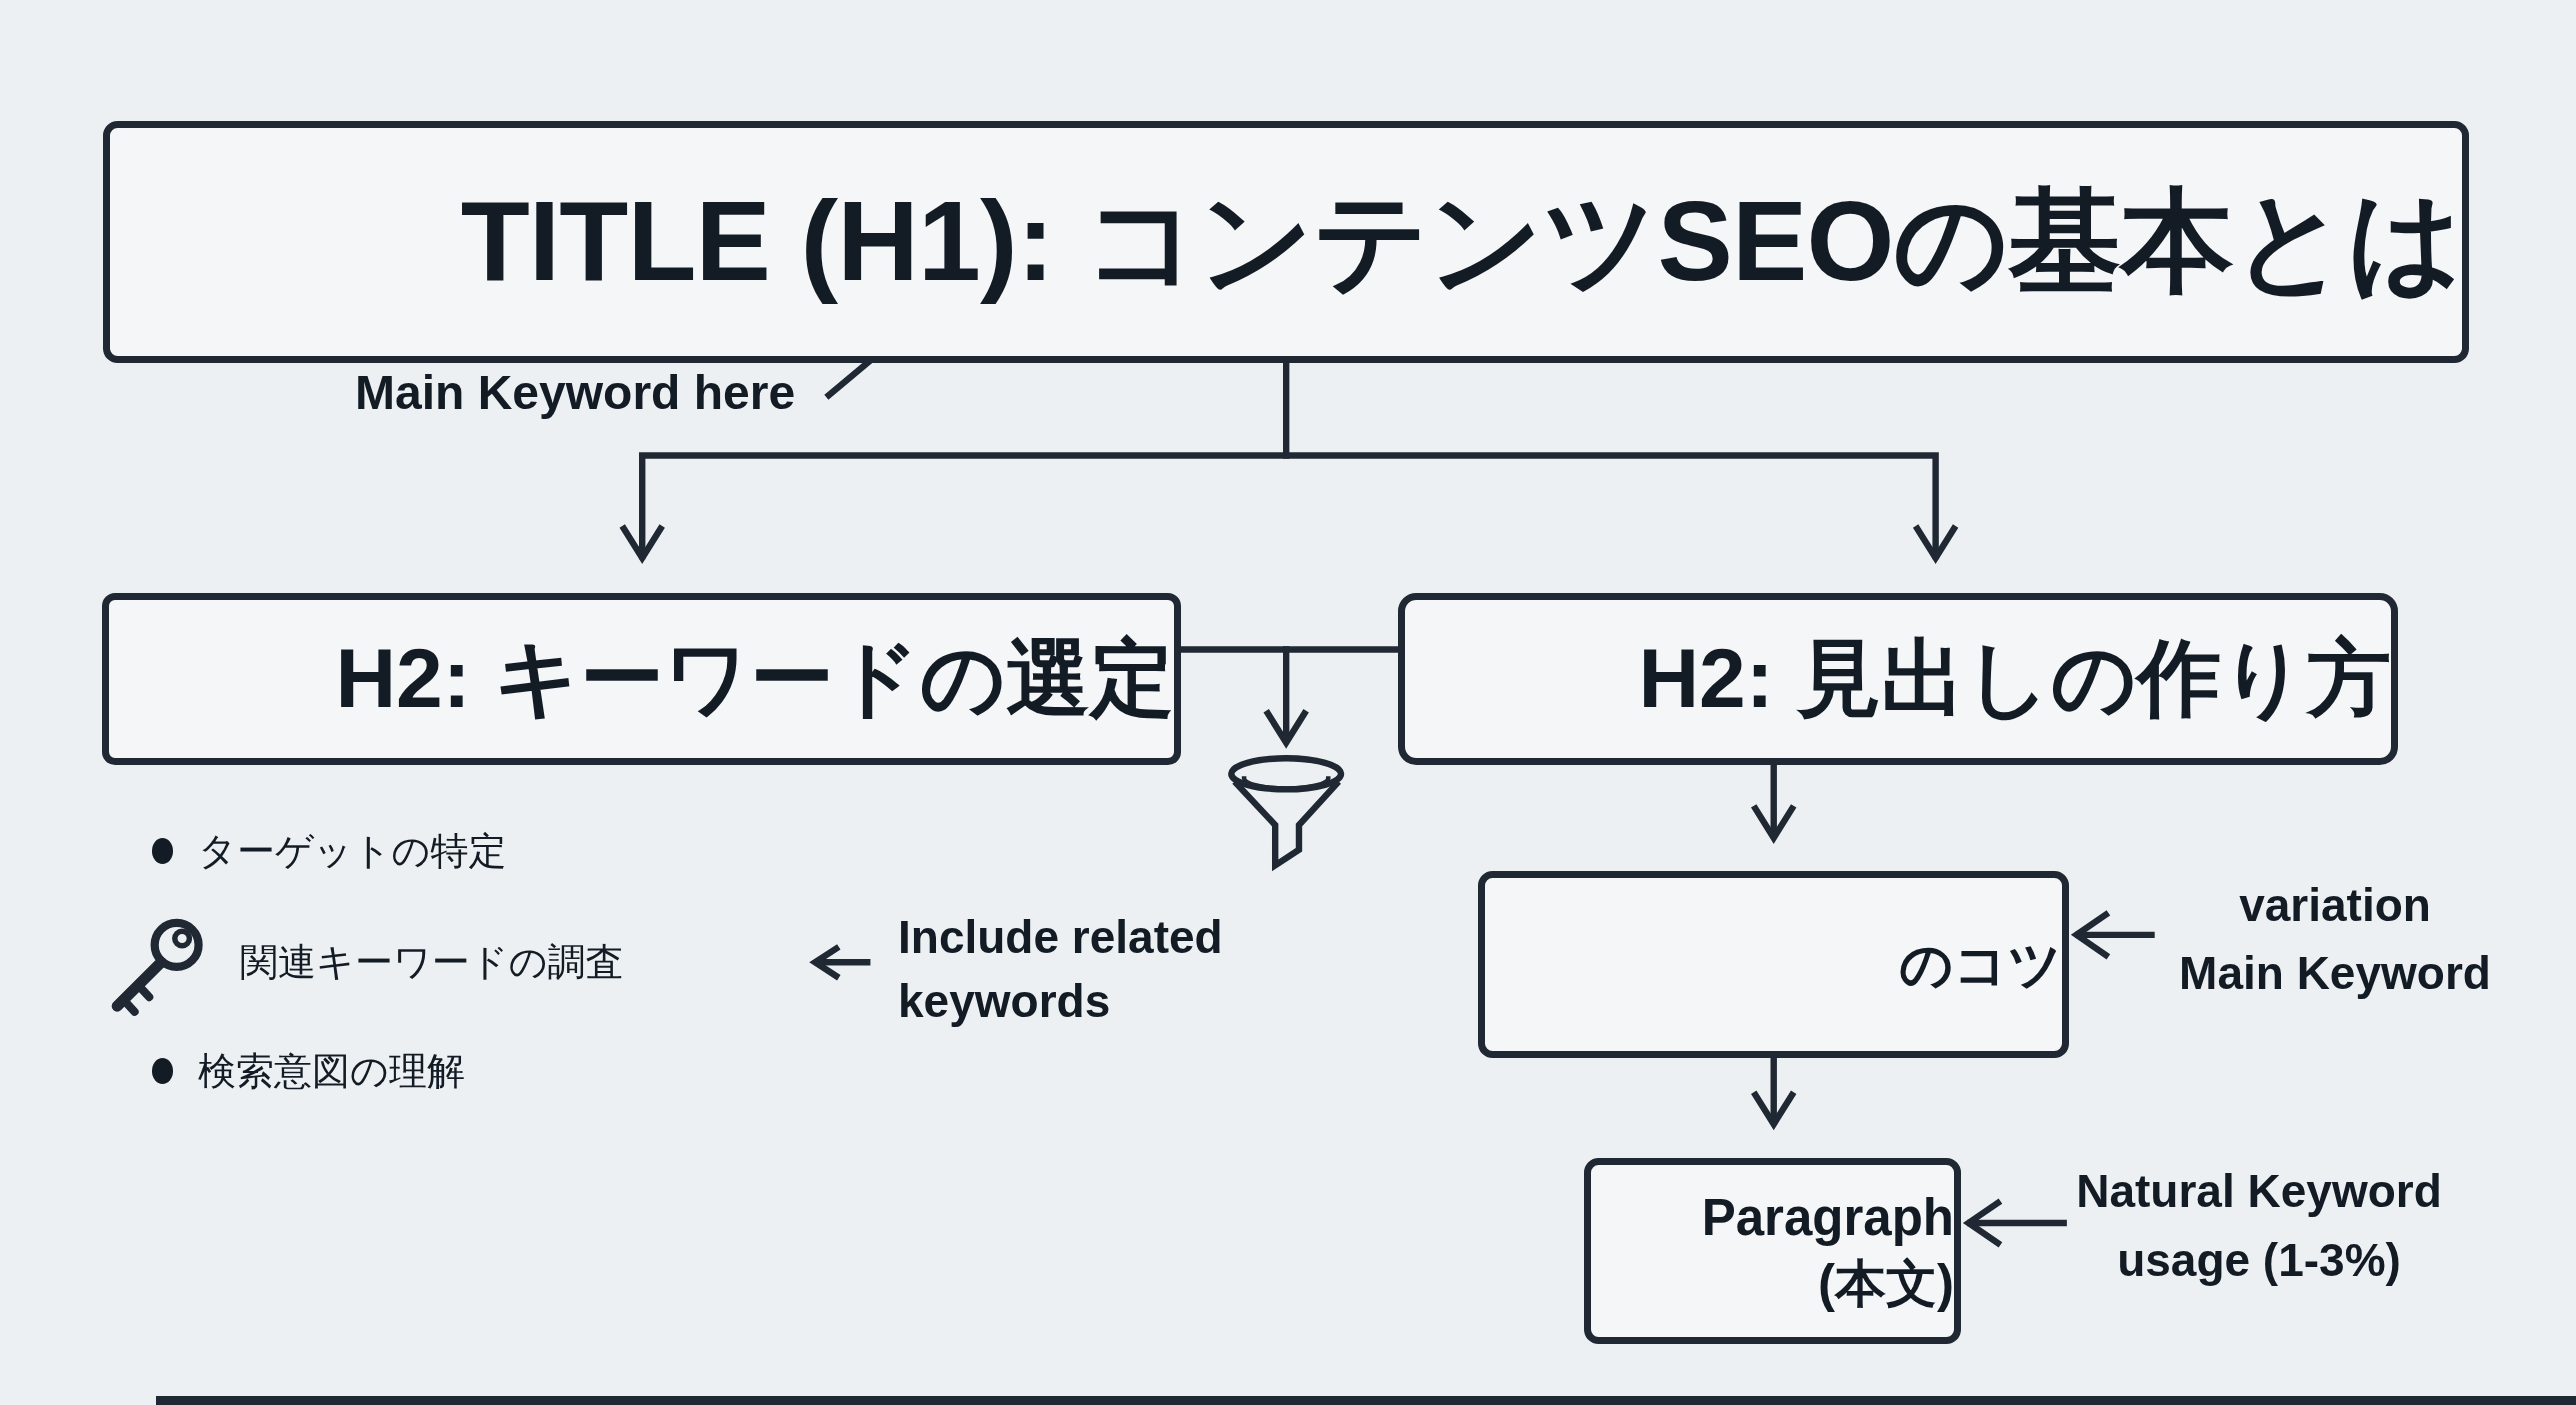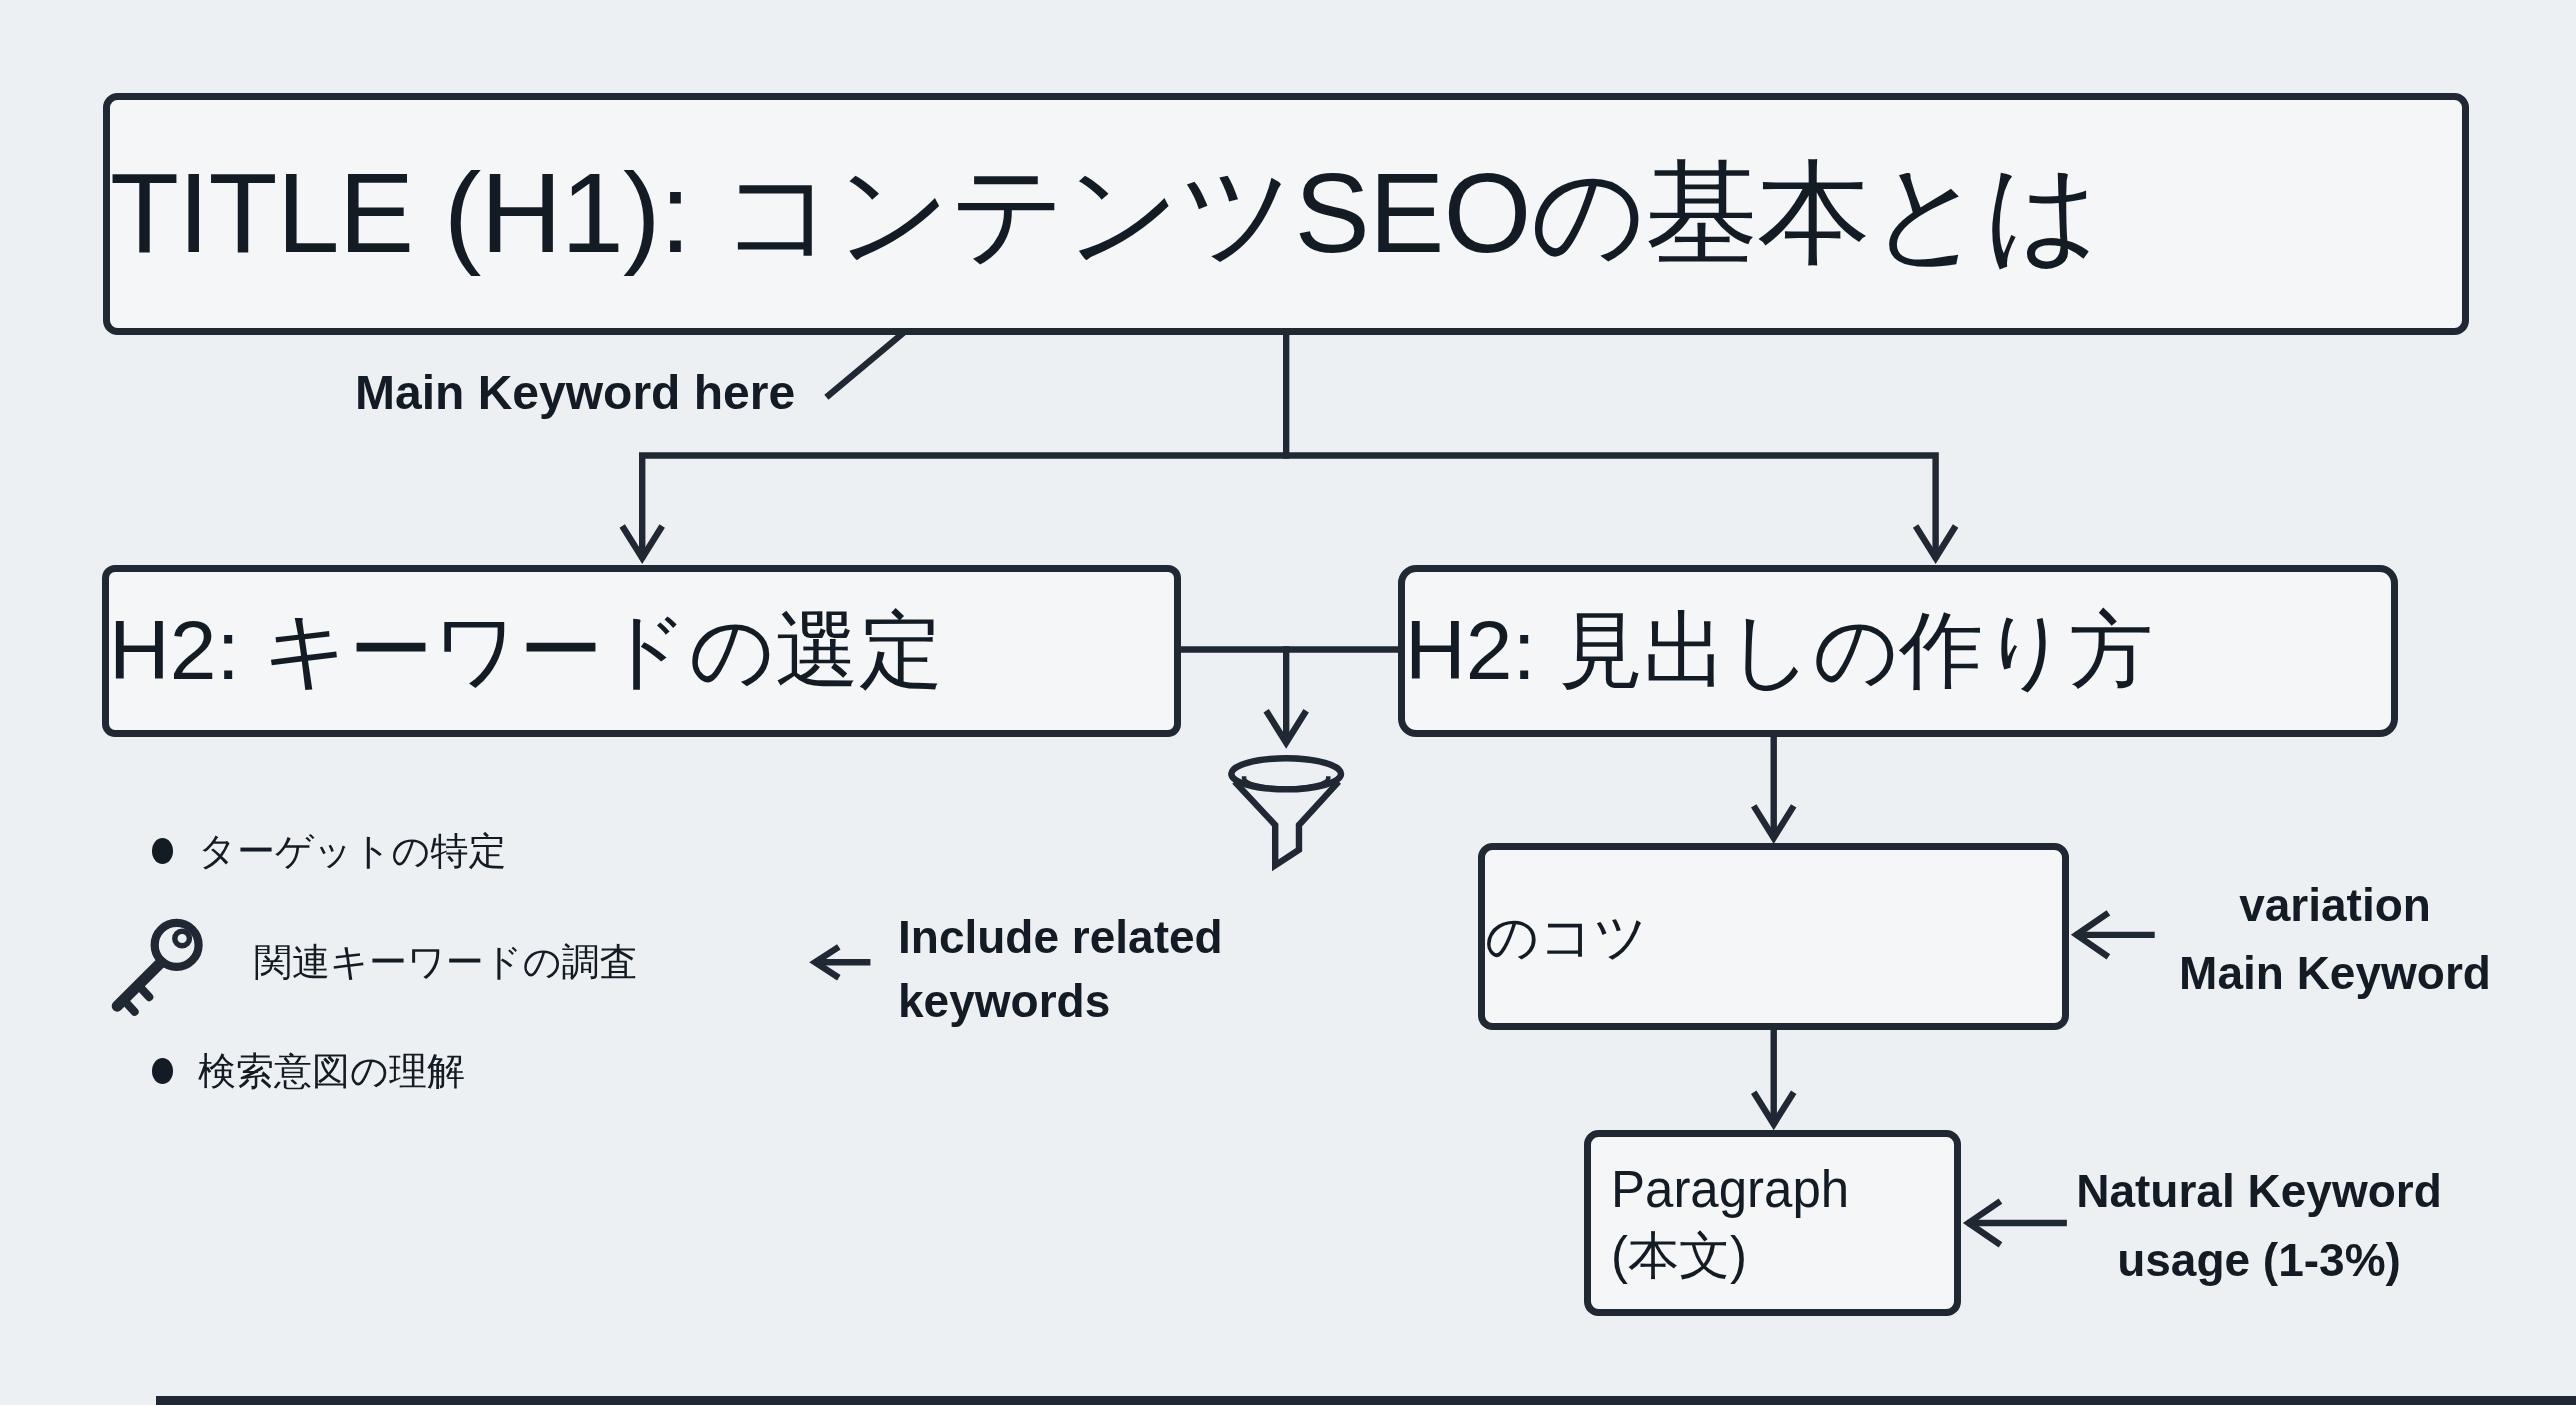--- a/index.html
+++ b/index.html
@@ -9,43 +9,43 @@
   body{
     width:2576px;height:1405px;position:relative;overflow:hidden;
     background:var(--bg);
     font-family:"Liberation Sans", sans-serif;
     color:var(--text);
   }
   .box{
     position:absolute;
     border:7.3px solid var(--ink);
     background:var(--fill);
-    display:flex;flex-direction:column;align-items:flex-start;justify-content:center;
-    font-weight:400;color:var(--text);text-align:center;
-    box-sizing:border-box;white-space:nowrap;
+    display:flex;flex-direction:column;align-items:flex-end;justify-content:center;
+    font-weight:700;color:var(--text);text-align:center;
+    box-sizing:border-box;white-space:nowrap;margin-top:28px;
   }
   .title-box{left:103px;top:93px;width:2366px;height:242px;border-radius:14.6px;font-size:113px;letter-spacing:-0.9px;}
   .h2-box{top:565px;height:172px;border-radius:18.3px;font-size:84px;}
   .h2-left{left:102px;width:1079px;border-radius:13px;}
   .h2-right{left:1398px;width:1000px;}
   .h3-box{left:1478px;top:843px;width:591px;height:187px;border-radius:14.6px;font-size:53px;line-height:1.28;}
   .para-box{left:1584px;top:1130px;width:377px;height:186px;border-radius:14.6px;font-size:51px;line-height:1.3;padding-left:20px;}
   .note{
     position:absolute;font-weight:700;color:var(--text);
     white-space:nowrap;transform:translateY(-50%);
   }
   .note-l{font-size:46px;text-align:left;}
   .note-c{font-size:46px;text-align:center;transform:translate(-50%,-50%);}
   .mkh{left:355px;top:392px;font-size:48px;}
   .incl{left:898px;top:969px;line-height:1.4;}
   .mkv{left:2335px;top:939px;line-height:1.48;}
   .nku{left:2259px;top:1226px;line-height:1.5;}
   .bullet-text{position:absolute;font-size:38px;font-weight:400;white-space:nowrap;transform:translateY(-50%);}
   .b1{left:198px;top:851px;}
-  .b2{left:254px;top:962px;}
+  .b2{left:240px;top:962px;}
   .b3{left:198px;top:1071px;}
   .dot{position:absolute;width:21px;height:25.6px;border-radius:50%;background:var(--text);}
   .d1{left:152px;top:838px;}
   .d3{left:152px;top:1058px;}
   svg.overlay{position:absolute;left:0;top:0;width:2576px;height:1405px;}
   .ln{stroke:var(--ink);fill:none;stroke-linecap:square;stroke-linejoin:miter;}
   .kn{stroke:var(--ink);fill:none;stroke-linecap:round;stroke-linejoin:round;}
   .s5{stroke-width:5px;} .s7{stroke-width:7px;} .s9{stroke-width:9px;} .s12{stroke-width:12px;}
   .bottom-bar{position:absolute;left:156px;top:1396px;width:2420px;height:9.1px;background:var(--ink);}
 </style>

